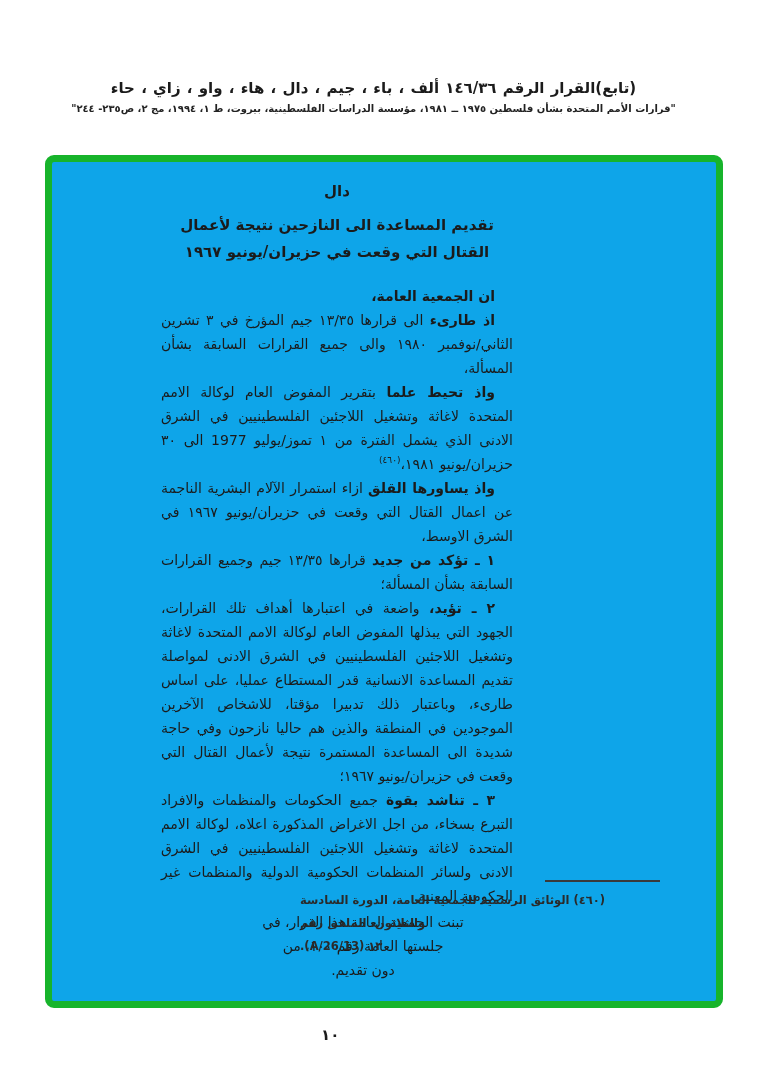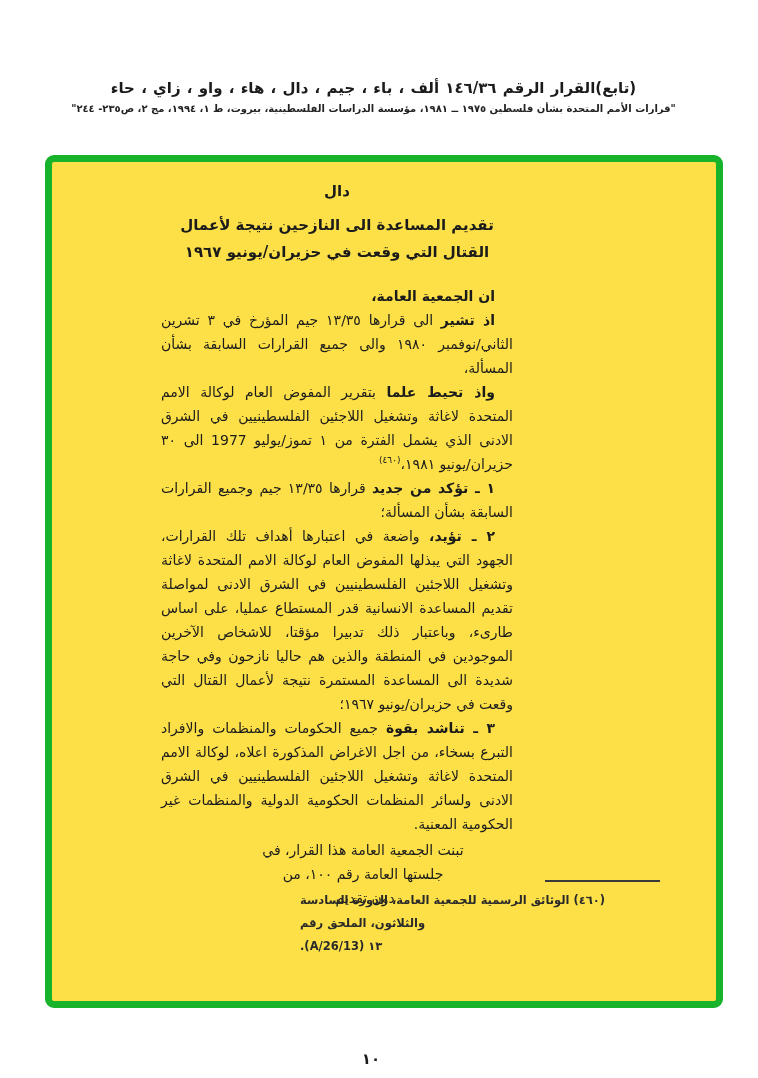--- a/index.html
+++ b/index.html
@@ -31,21 +31,21 @@
     margin-top: 3px;
     color: #222;
   }
   
   .doc-frame {
     position: absolute;
     left: 45px; top: 155px;
     width: 678px; height: 853px;
     border: 7px solid #17b42b;
     border-radius: 9px;
-    background: #fde047;
+    background: #0ea5e9;
   }
   .doc-column {
     position: absolute;
     right: 203px;          
     top: 18px;
     width: 352px;
     direction: rtl;
     text-align: justify;
   }
   .section-letter {
@@ -100,24 +100,23 @@
     font-size: 11.5px;
     font-weight: bold;
     line-height: 23px;
     color: #2a2a2a;
   }
   
   .page-number {
     position: absolute;
     top: 1026px; left: 321px;
     width: 100px;
-    text-align: center;
+    text-align: left;
     font-size: 15px;
     font-weight: bold;
-    margin-top: 24px;
   }
 </style>
 </head>
 <body>
 
 <header class="page-header">
   <div class="h-line1" dir="rtl">(تابع)القرار الرقم  ١٤٦/٣٦ ألف ، باء ، جيم ، دال ، هاء ، واو ، زاي ، حاء</div>
   <div class="h-line2" dir="rtl">"قرارات الأمم المتحدة بشأن فلسطين ١٩٧٥ ــ ١٩٨١، مؤسسة الدراسات الفلسطينية، بيروت، ط ١، ١٩٩٤، مج ٢، ص٢٣٥- ٢٤٤"</div>
 </header>
 
@@ -130,27 +129,30 @@
     <div class="doc-title">
       <div>تقديم المساعدة الى النازحين نتيجة لأعمال</div>
       <div>القتال التي وقعت في حزيران/يونيو ١٩٦٧</div>
     </div>
 
     <p class="para">
       <b>ان الجمعية العامة،</b>
     </p>
 
     <p class="para">
-      <b>اذ تشير</b><span> الى قرارها ١٣/٣٥ جيم المؤرخ في ٣ تشرين الثاني/نوفمبر ١٩٨٠ والى جميع القرارات السابقة بشأن المسألة،</span>
+      <b>اذ طارىء</b><span> الى قرارها ١٣/٣٥ جيم المؤرخ في ٣ تشرين الثاني/نوفمبر ١٩٨٠ والى جميع القرارات السابقة بشأن المسألة،</span>
     </p>
 
     <p class="para">
       <b>واذ تحيط علما</b><span> بتقرير المفوض العام لوكالة الامم المتحدة لاغاثة وتشغيل اللاجئين الفلسطينيين في الشرق الادنى الذي يشمل الفترة من ١ تموز/يوليو 1977 الى ٣٠ حزيران/يونيو ١٩٨١،</span><sup>(٤٦٠)</sup>
     </p>
 
+    <p class="para">
+      <b>واذ يساورها القلق</b><span> ازاء استمرار الآلام البشرية الناجمة عن اعمال القتال التي وقعت في حزيران/يونيو ١٩٦٧ في الشرق الاوسط،</span>
+    </p>
 
     <p class="para">
       <b><span>١ ـ </span><span>تؤكد من جديد</span></b><span> قرارها ١٣/٣٥ جيم وجميع القرارات السابقة بشأن المسألة؛</span>
     </p>
 
     <p class="para">
       <b><span>٢ ـ </span><span>تؤيد،</span></b><span> واضعة في اعتبارها أهداف تلك القرارات، الجهود التي يبذلها المفوض العام لوكالة الامم المتحدة لاغاثة وتشغيل اللاجئين الفلسطينيين في الشرق الادنى لمواصلة تقديم المساعدة الانسانية قدر المستطاع عمليا، على اساس طارىء، وباعتبار ذلك تدبيرا مؤقتا، للاشخاص الآخرين الموجودين في المنطقة والذين هم حاليا نازحون وفي حاجة شديدة الى المساعدة المستمرة نتيجة لأعمال القتال التي وقعت في حزيران/يونيو ١٩٦٧؛</span>
     </p>
 
     <p class="para">

